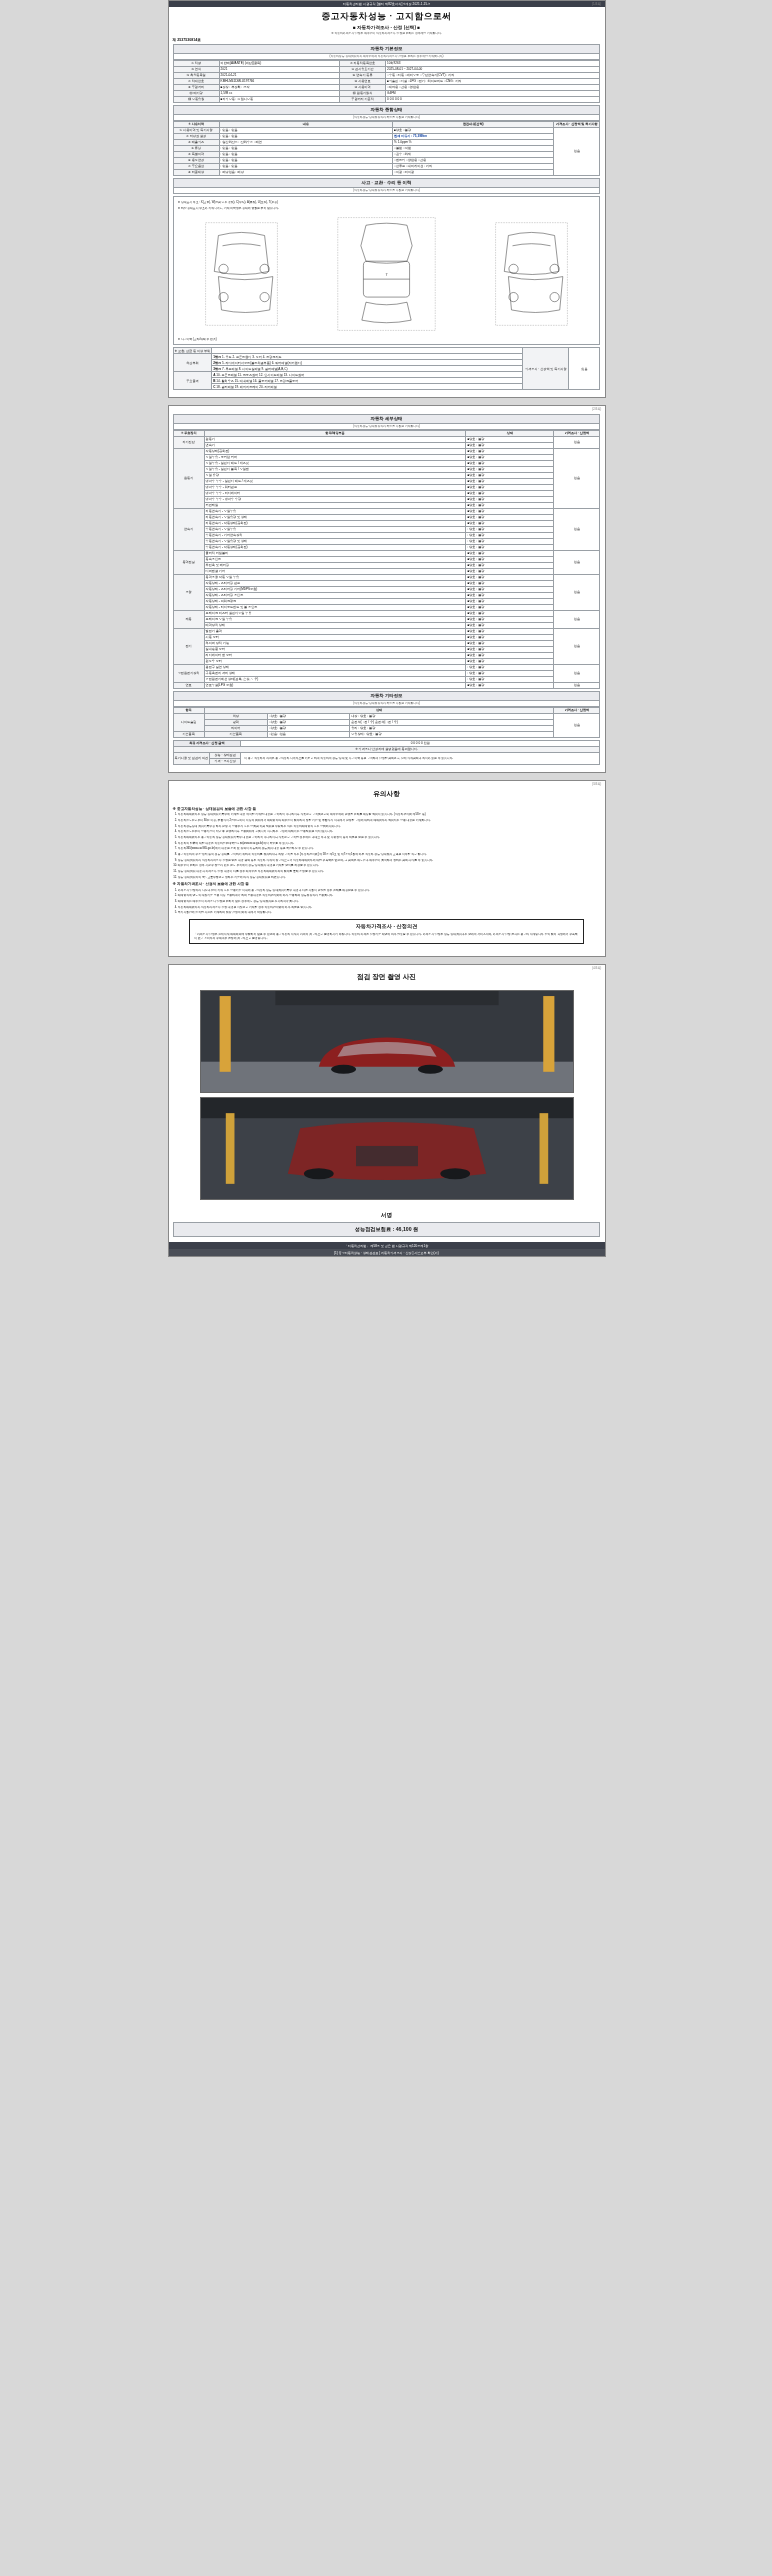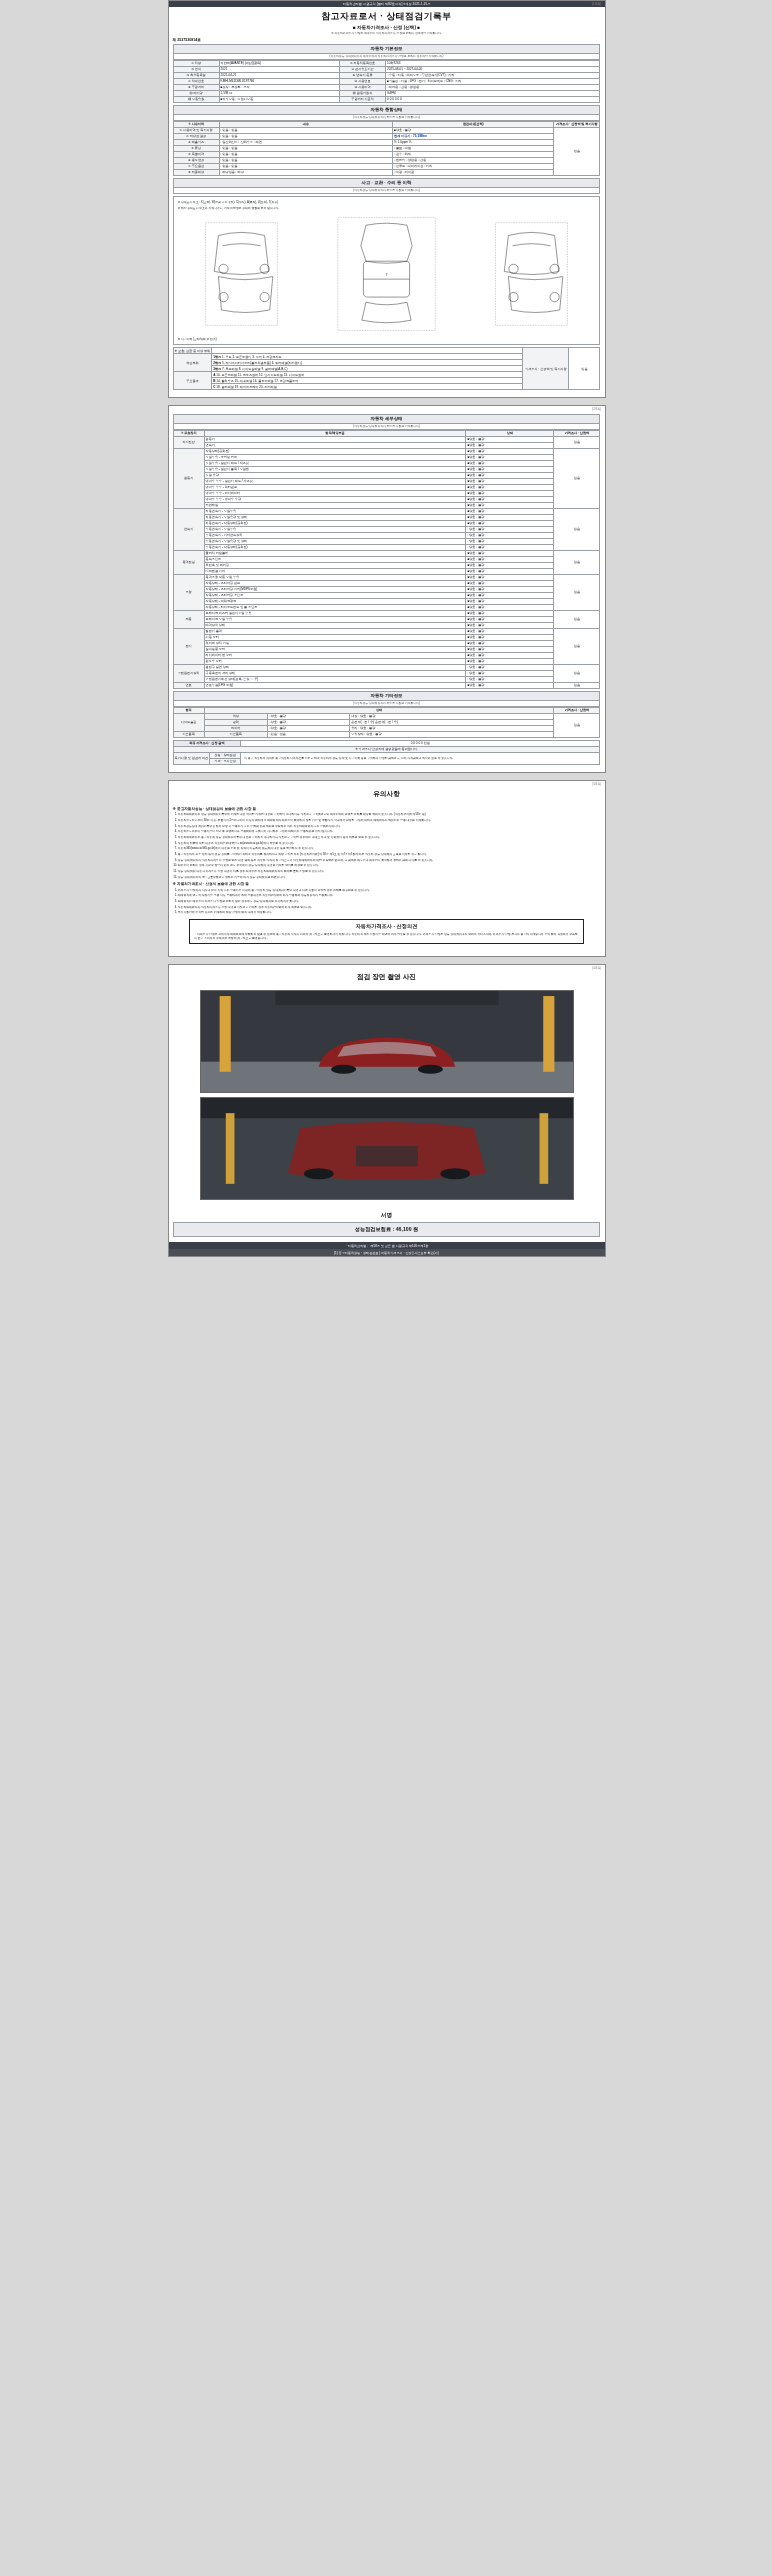--- a/index.html
+++ b/index.html
@@ -46,21 +46,21 @@
 </head>
 <body>
 
 <div class="page">
 
   <div class="sheet">
     <div class="toprule">자동차관리법 시행규칙 [별지 제82호서식] &lt;개정 2021.1.15.&gt;</div>
     <div class="sheet-label">(1/4쪽)</div>
 
     <div class="title-wrap">
-      <h1>참고자료로서 · 상태점검기록부</h1>
+      <h1>중고자동차성능 · 고지함으로써</h1>
       <h2>■ 자동차가격조사 · 산정 (선택) ■</h2>
       <div class="sub">※ 자동차가격조사·산정은 매수인이 자동차가격조사·산정을 원하는 경우에만 기재합니다.</div>
     </div>
 
     <div class="docno">
       <span>제</span>
       <span>2537530814호</span>
     </div>
 
     <div class="sec">

